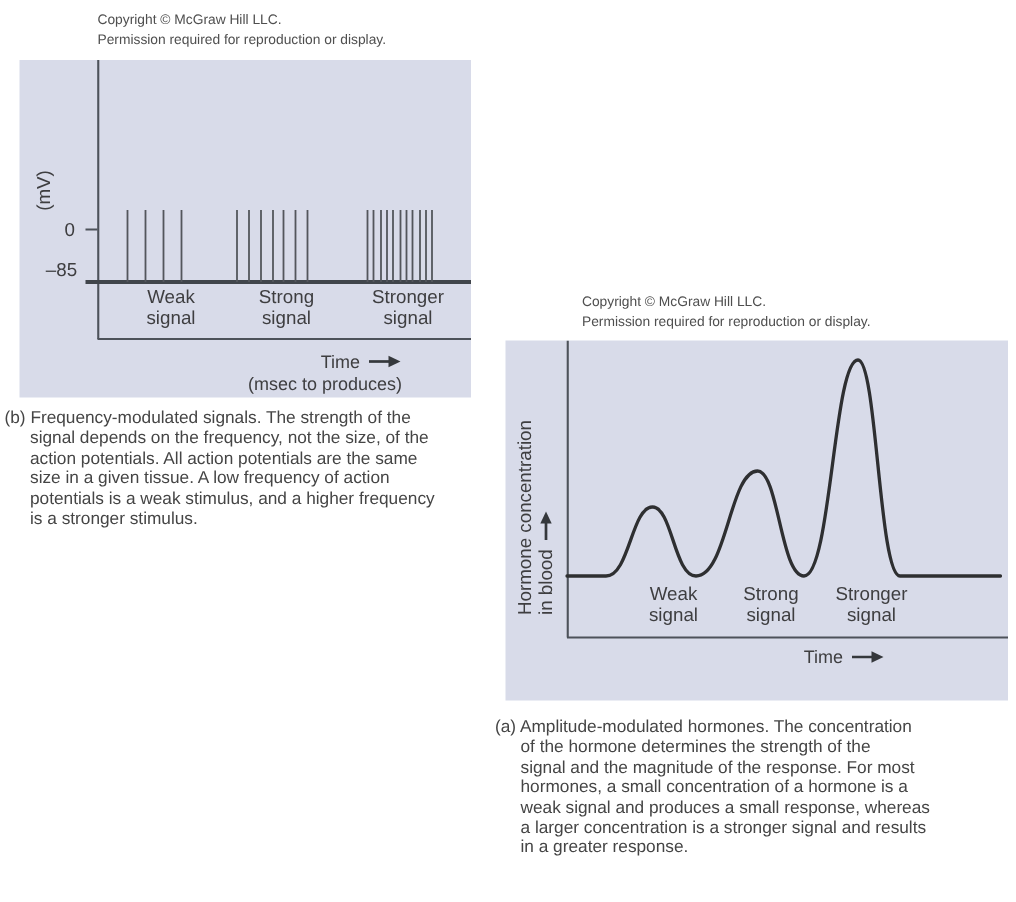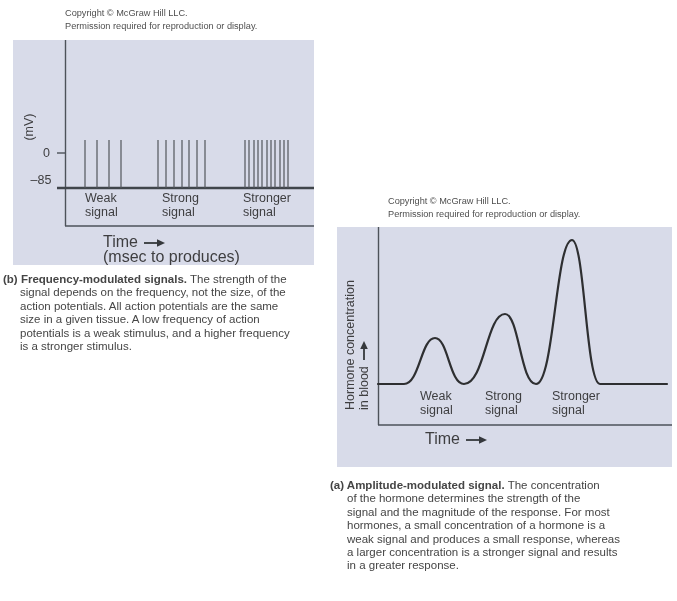--- a/index.html
+++ b/index.html
@@ -16,28 +16,28 @@
   #panel-b{left:13px;top:40px;width:301px;height:225px;}
   #panel-a{left:337px;top:227px;width:335px;height:240px;}
   svg.layer{position:absolute;left:0;top:0;display:block;}
   .axis{stroke:var(--c-axis,#4d525a);stroke-width:1.4;}
   .baseline{stroke:var(--c-baseline,#40454b);stroke-width:2.6;}
   .spike{stroke:var(--c-spike,#53565c);stroke-width:1.2;}
   .curve{stroke:var(--c-curve,#2e2f31);stroke-width:2.2;fill:none;stroke-linecap:round;}
   .rot{position:absolute;transform:rotate(-90deg);transform-origin:center;
        font-size:12.5px;line-height:13.5px;white-space:nowrap;}
   .ticklab{position:absolute;font-size:12.5px;text-align:right;}
-  .grouplab{position:absolute;font-size:12.5px;line-height:13.5px;width:58px;}
-  .time-label{position:absolute;text-align:left;font-size:16px;line-height:15px;}
+  .grouplab{position:absolute;font-size:12.5px;line-height:13.5px;width:58px;text-align:center;}
+  .time-label{position:absolute;text-align:right;font-size:12px;line-height:15px;}
   .arrow{vertical-align:-1px;margin-left:6px;}
   .caption{
     position:absolute;font-size:11.5px;line-height:13.4px;
     color:var(--c-caption,#454545);padding-left:17px;text-indent:-17px;
   }
-  .caption .lead{font-weight:bold;margin-top:29px;}
+  .caption .lead{font-weight:normal;margin-top:29px;}
   .caption .body{white-space:pre-line;}
   .ylab-line{display:block;}
 </style>
 </head>
 <body>
 
 <div class="stage">
 
   <div class="copyright" style="left:65px;top:7px;">Copyright © McGraw Hill LLC.
 Permission required for reproduction or display.</div>
@@ -122,21 +122,21 @@
     <div class="grouplab" style="left:215px;top:163px;">Stronger signal</div>
 
     <div class="time-label" style="left:88px;top:204px;width:165px;">
       <div><span>Time</span><svg class="arrow" width="22" height="10" viewBox="0 0 22 10">
             <line x1="0" y1="5" x2="14" y2="5" stroke="#35383c" stroke-width="1.8"></line>
             <polygon points="13,1.2 21,5 13,8.8" fill="#35383c"></polygon>
           </svg></div>
     </div>
   </div>
 
-  <div class="caption" style="left:330px;top:479px;width:347px;"><span class="lead">(a) Amplitude-modulated signal.</span><span class="body"> The concentration
+  <div class="caption" style="left:330px;top:479px;width:347px;"><span class="lead">(a) Amplitude-modulated hormones.</span><span class="body"> The concentration
 of the hormone determines the strength of the
 signal and the magnitude of the response. For most
 hormones, a small concentration of a hormone is a
 weak signal and produces a small response, whereas
 a larger concentration is a stronger signal and results
 in a greater response.</span></div>
 
 </div>
 
 </body></html>

